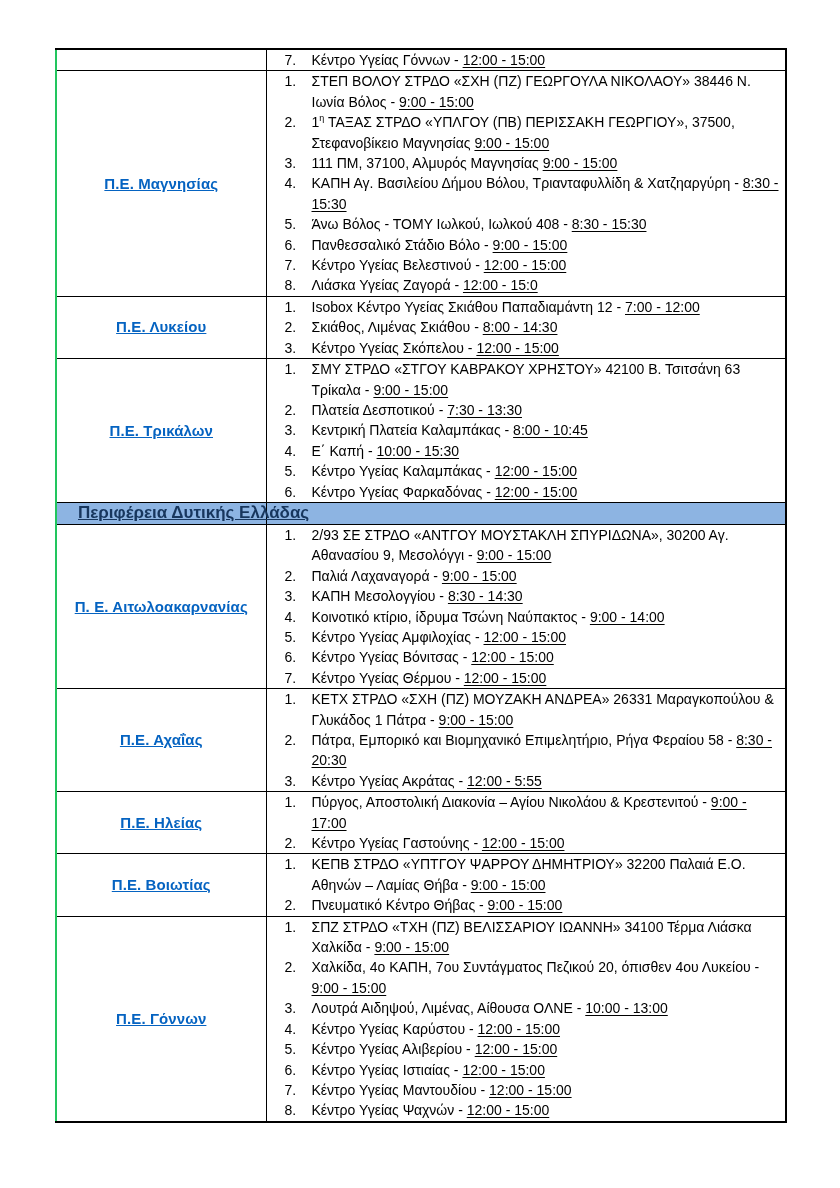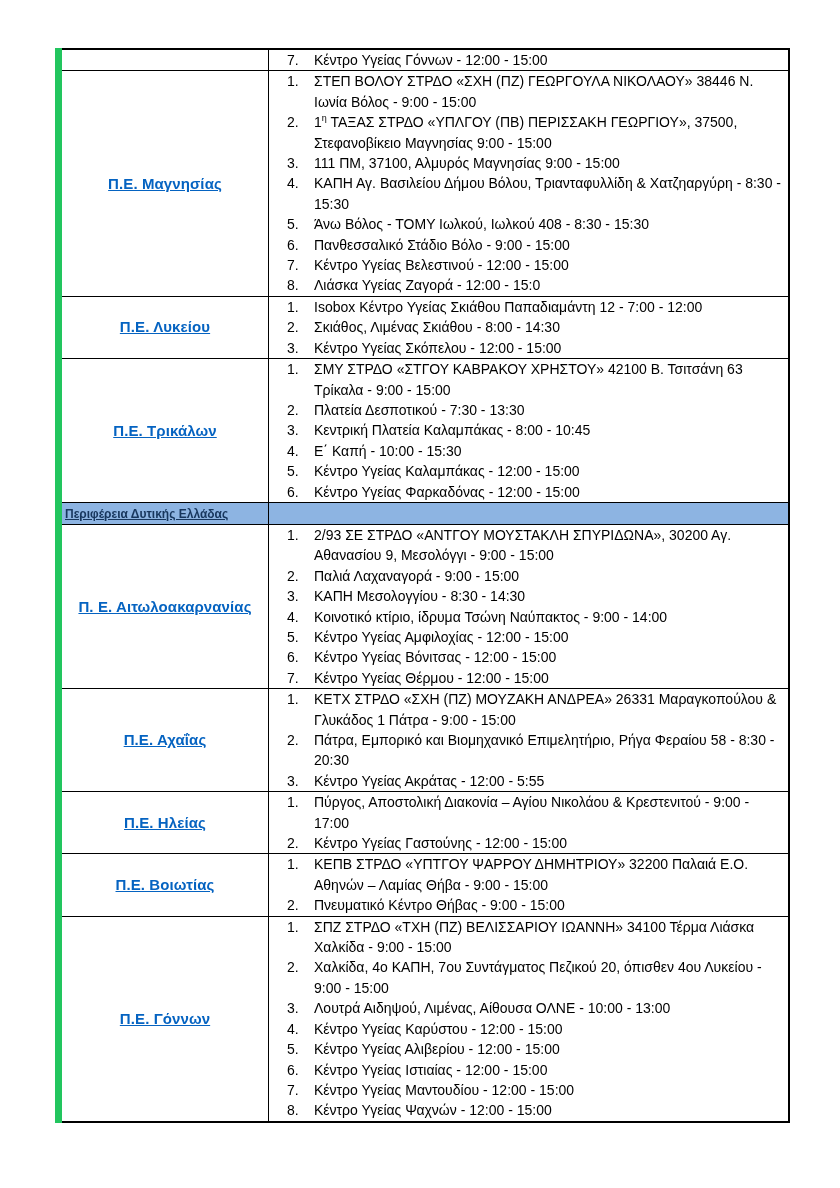--- a/index.html
+++ b/index.html
@@ -18,21 +18,21 @@
     border-collapse:collapse;
     table-layout:fixed;
   }
   table.sched td{
     border:1px solid #000;
     vertical-align:middle;
     padding:0;
   }
   table.sched tr:first-child td{border-top:2px solid #000;}
   table.sched tr:last-child td{border-bottom:2px solid #000;}
-  table.sched td:first-child{border-left:7px solid #22c55e;}
+  table.sched td:first-child{border-left:2px solid #22c55e;}
   table.sched td:last-child{border-right:2px solid #000;}
   col.c1{width:210px;}
   col.c2{width:520px;}
 
   .region-cell{
     text-align:center;
   }
   .region-link{
     color:#0563C1;
     font-weight:bold;
@@ -50,37 +50,38 @@
     padding-left:45px;
     font-size:14px;
     line-height:20.4px;
   }
   .item-num{
     position:absolute;
     left:18px;
     top:0;
   }
   .seg-underline{
+    text-decoration:underline;
     text-underline-offset:2px;
   }
   .seg-sup{
     vertical-align:super;
     font-size:9px;
     line-height:0;
   }
   tr.section-row td{
     background:#8DB4E2;
     height:21px;
   }
   .sec-label{
     color:#17365D;
     font-weight:bold;
-    font-size:12px;
+    font-size:17px;
     text-decoration:underline;
-    padding-left:3px;
+    padding-left:21px;
     white-space:nowrap;
   }
 </style>
 </head>
 <body>
 
 <div id="page">
   <table class="sched">
     <colgroup>
         <col class="c1">

